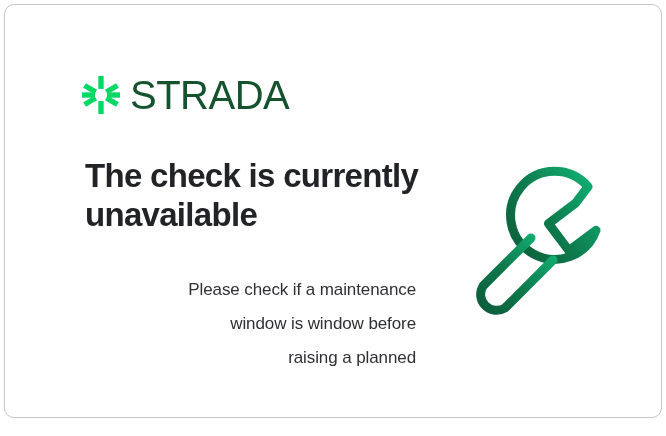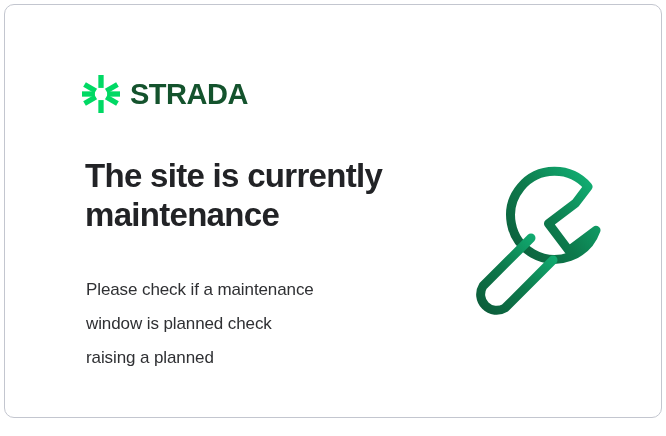--- a/index.html
+++ b/index.html
@@ -43,22 +43,22 @@
     display: flex;
     align-items: center;
     gap: 10px;
   }
   .brand-mark {
     width: 38px;
     height: 38px;
     display: block;
   }
   .brand-word {
-    font-size: 29px;
-    font-weight: 700;
+    font-size: 40px;
+    font-weight: 400;
     letter-spacing: -0.5px;
     line-height: 1;
     color: #14532d;
     white-space: nowrap;
   }
 
   
   .headline {
     position: absolute;
     left: 80px;
@@ -80,20 +80,21 @@
     width: 330px;
     margin: 0;
     font-size: 17px;
     font-weight: 400;
     line-height: 2.0;
     letter-spacing: -0.1px;
     color: #2f3033;
   }
   .body-copy .line {
     display: block;
+    text-align: right;
   }
 
   
   .wrench {
     position: absolute;
     left: 452px;
     top: 155px;
     width: 160px;
     height: 160px;
   }
@@ -127,25 +128,25 @@
               <polygon points="43,66 57,66 57,100 43,100" transform="rotate(60 50 50)"></polygon>
               <polygon points="43,0 57,0 57,34 43,34" transform="rotate(120 50 50)"></polygon>
               <polygon points="43,66 57,66 57,100 43,100" transform="rotate(120 50 50)"></polygon>
             </g>
           </g>
         </svg>
       </span>
       <span class="brand-word">STRADA</span>
     </div>
 
-    <h1 class="headline">The site is currently maintenance</h1>
+    <h1 class="headline">The check is currently unavailable</h1>
 
     <p class="body-copy">
       <span class="line">Please check if a maintenance</span>
-      <span class="line">window is planned check</span>
+      <span class="line">window is window before</span>
       <span class="line">raising a planned</span>
     </p>
 
     <div class="wrench">
       <svg viewBox="0 0 160 160" xmlns="http://www.w3.org/2000/svg" aria-hidden="true">
         <defs>
           <linearGradient id="wrenchGrad" x1="0" y1="1" x2="1" y2="0">
             <stop offset="0%" stop-color="#0c5c3a"></stop>
             <stop offset="45%" stop-color="#0d7a4c"></stop>
             <stop offset="100%" stop-color="#12b87a"></stop>

